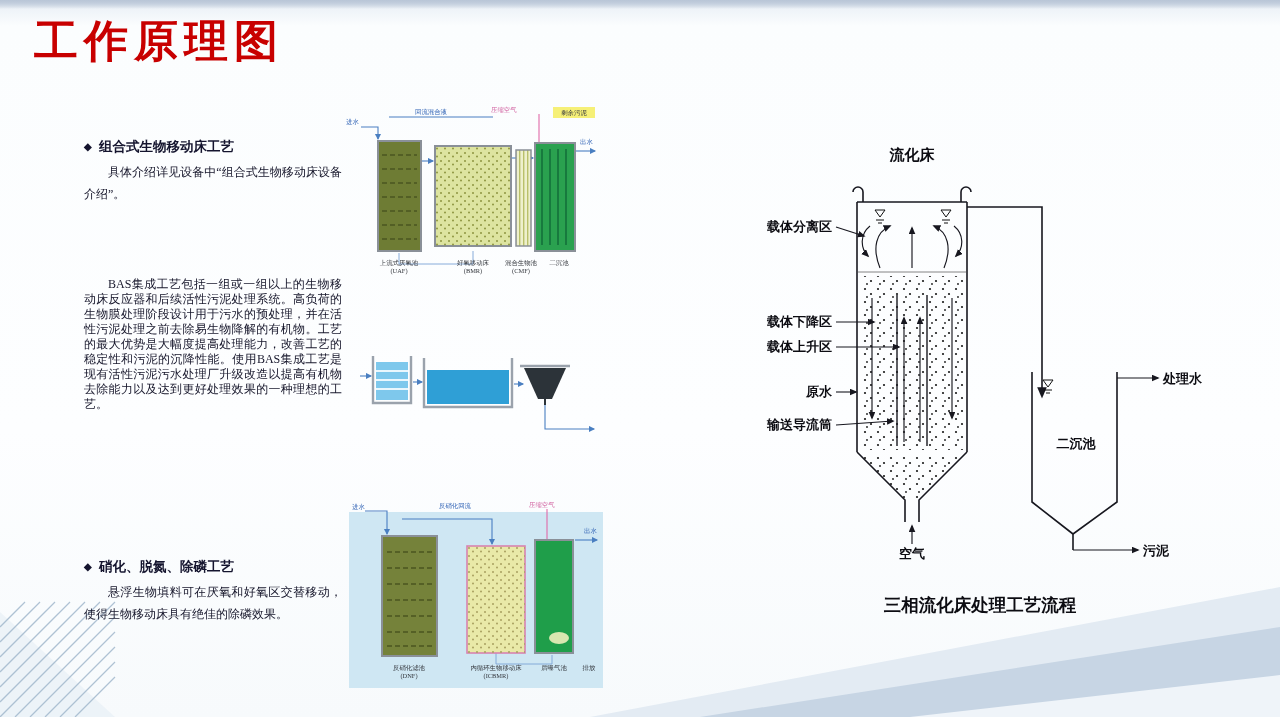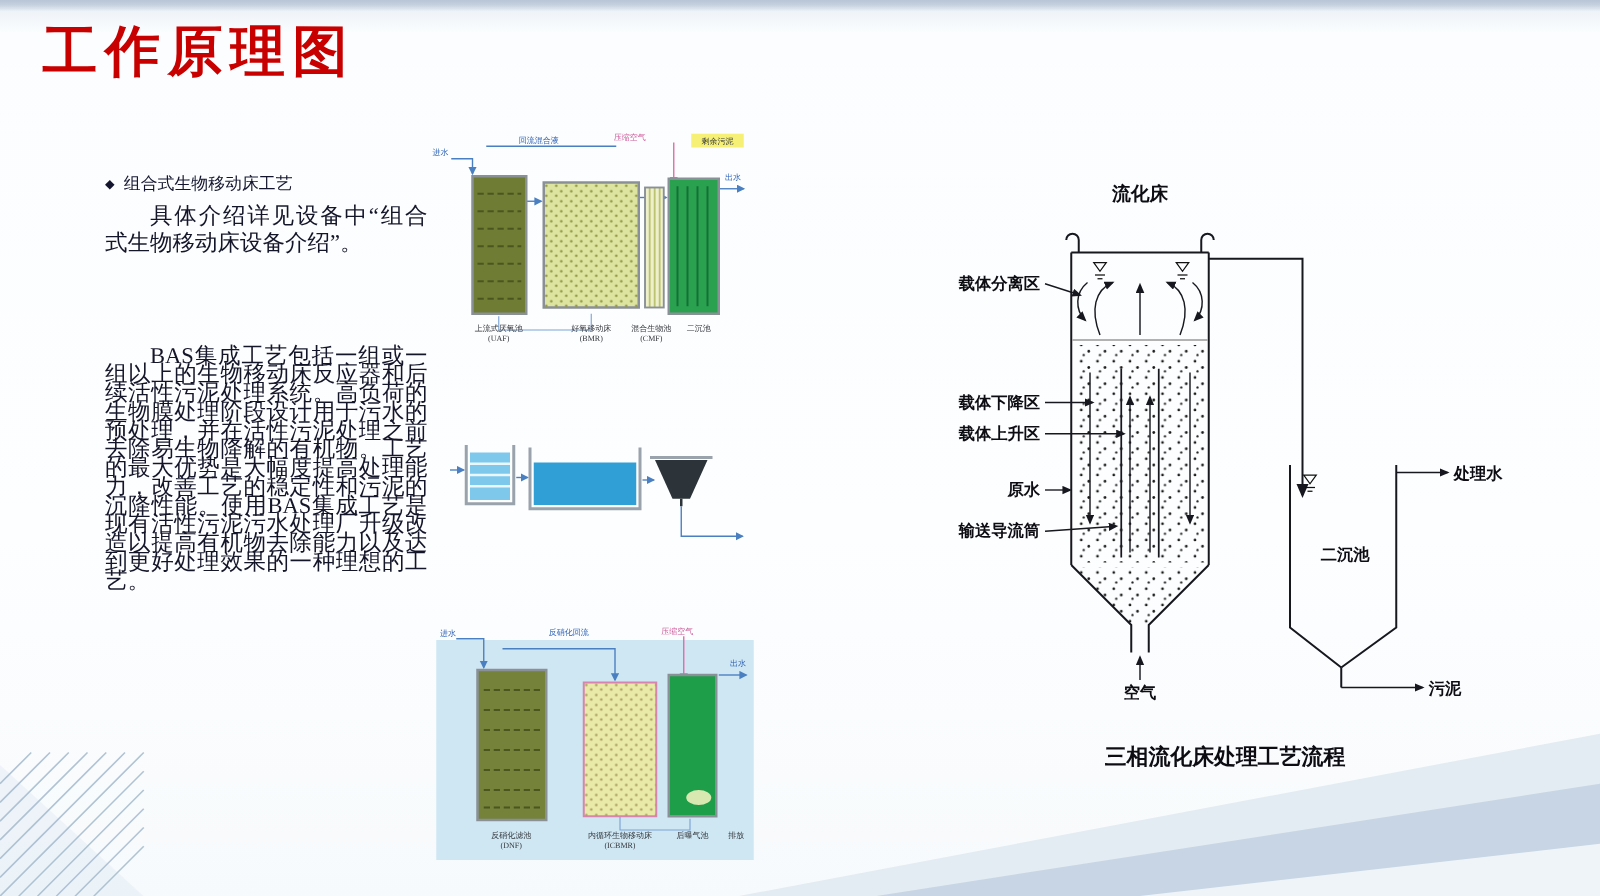--- a/index.html
+++ b/index.html
@@ -8,23 +8,23 @@
     background:linear-gradient(180deg,#c7d1df 0,#eef3f8 9px,#fbfdfe 26px,#fdfeff 60%,#f7fafc 100%);
     font-family:"Liberation Sans",sans-serif}
   .top-band{position:absolute;left:0;top:0;width:100%;height:9px;
     background:linear-gradient(180deg,#b9c6d7,rgba(255,255,255,0));}
   .page-title{position:absolute;left:34px;top:12px;font-size:44px;font-weight:900;
     color:#c80000;letter-spacing:6px;font-family:Liberation Serif, serif}
   
   .text-col{position:absolute;left:84px;top:0;width:260px;color:#16162a;
     font-family:"Liberation Serif",serif}
   .section{position:absolute;left:0;width:258px}
-  .sec-head{font-size:13.5px;font-weight:normal;color:#14142e;white-space:nowrap}
+  .sec-head{font-size:13.5px;font-weight:bold;color:#14142e;white-space:nowrap}
   .sec-head .bullet{font-size:10px;vertical-align:1px;margin-right:4px}
-  .sec-body{margin-top:5px;font-size:18px;color:#15152a;text-align:justify;text-indent:2em}
+  .sec-body{margin-top:5px;font-size:12px;color:#15152a;text-align:justify;text-indent:2em}
   .lh22{line-height:22px}
   .lh26{line-height:15px}
   
   svg{position:absolute;overflow:visible}
   svg text{font-family:"Liberation Serif",serif}
   .t6{font-size:6.4px;fill:#33363c}
   .t6b{font-size:6.4px;fill:#2f62b5}
   .t6p{font-size:6.4px;fill:#cf5a9c}
   .lab{font-size:13px;font-weight:bold;fill:#0c0c12}
   .lab15{font-size:15px;font-weight:bold;fill:#0c0c12}
@@ -80,20 +80,25 @@
         <span>组合式生物移动床工艺</span>
       </div>
       <p class="sec-body lh22">具体介绍详见设备中“组合式生物移动床设备介绍”。</p>
     </div>
 
     <div class="section" style="top:272px">
       <p class="sec-body lh26">BAS集成工艺包括一组或一组以上的生物移动床反应器和后续活性污泥处理系统。高负荷的生物膜处理阶段设计用于污水的预处理，并在活性污泥处理之前去除易生物降解的有机物。工艺的最大优势是大幅度提高处理能力，改善工艺的稳定性和污泥的沉降性能。使用BAS集成工艺是现有活性污泥污水处理厂升级改造以提高有机物去除能力以及达到更好处理效果的一种理想的工艺。</p>
     </div>
 
     <div class="section" style="top:558px">
+      <div class="sec-head">
+        <span class="bullet">◆</span>
+        <span>硝化、脱氮、除磷工艺</span>
+      </div>
+      <p class="sec-body lh22">悬浮生物填料可在厌氧和好氧区交替移动，使得生物移动床具有绝佳的除磷效果。</p>
     </div>
   </div>
 
   <svg style="left:343px;top:103px" width="262" height="178" viewBox="0 0 262 178">
     <defs>
       <marker id="ab1" markerWidth="7" markerHeight="7" refX="5" refY="3" orient="auto">
           <path d="M0,0L6,3L0,6Z" fill="#4a7fc1"></path>
         </marker>
       <marker id="ap1" markerWidth="7" markerHeight="7" refX="5" refY="3" orient="auto">
           <path d="M0,0L6,3L0,6Z" fill="#e06aa8"></path>

